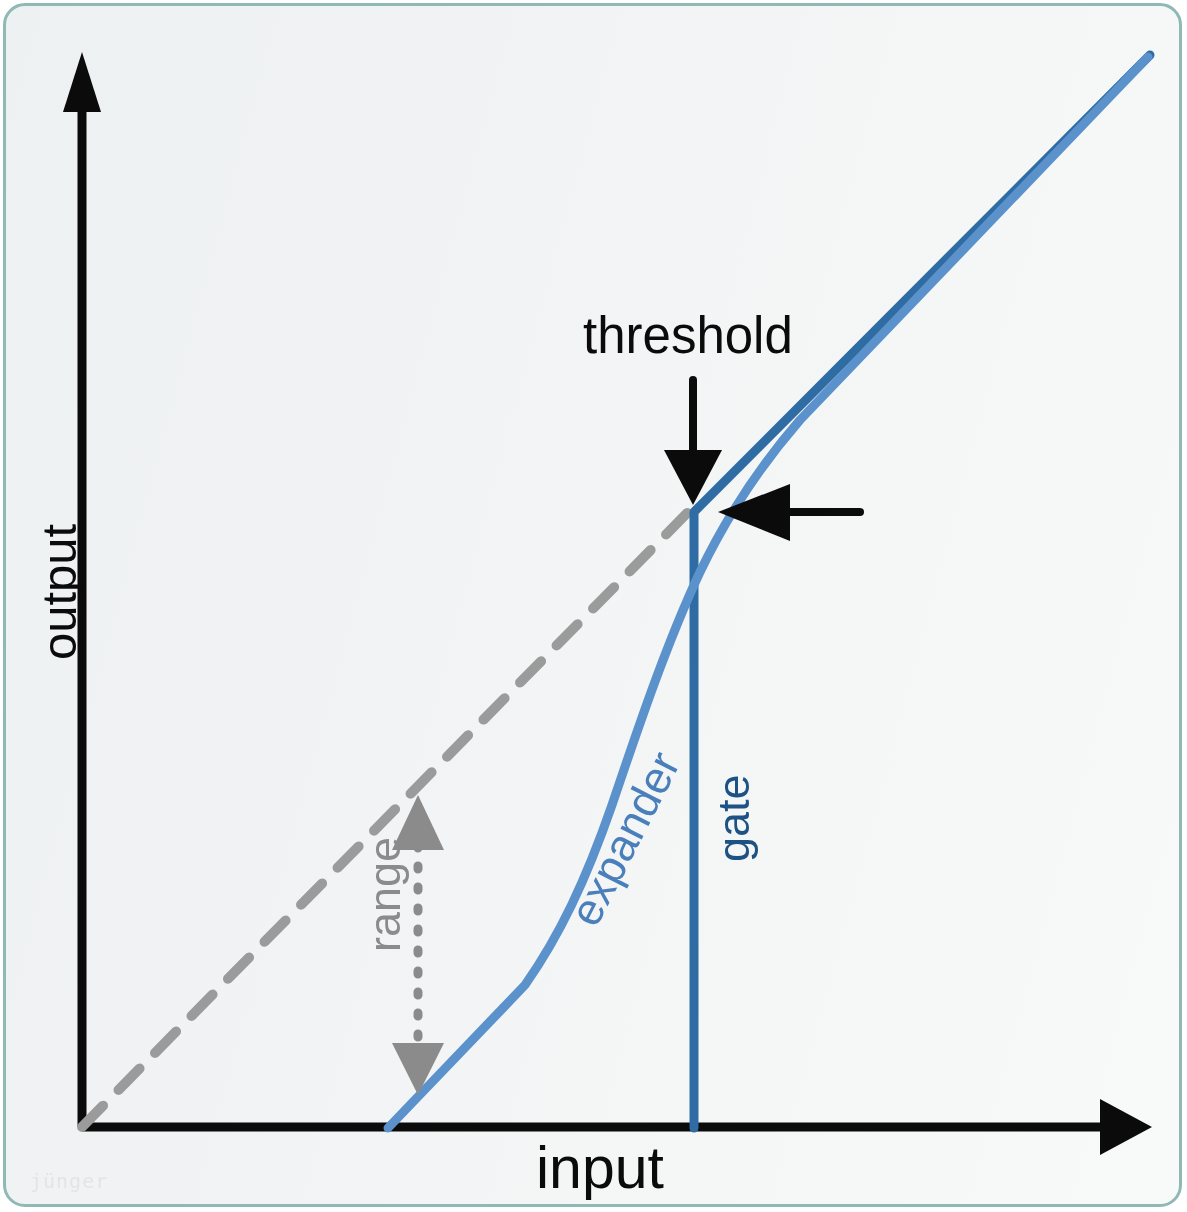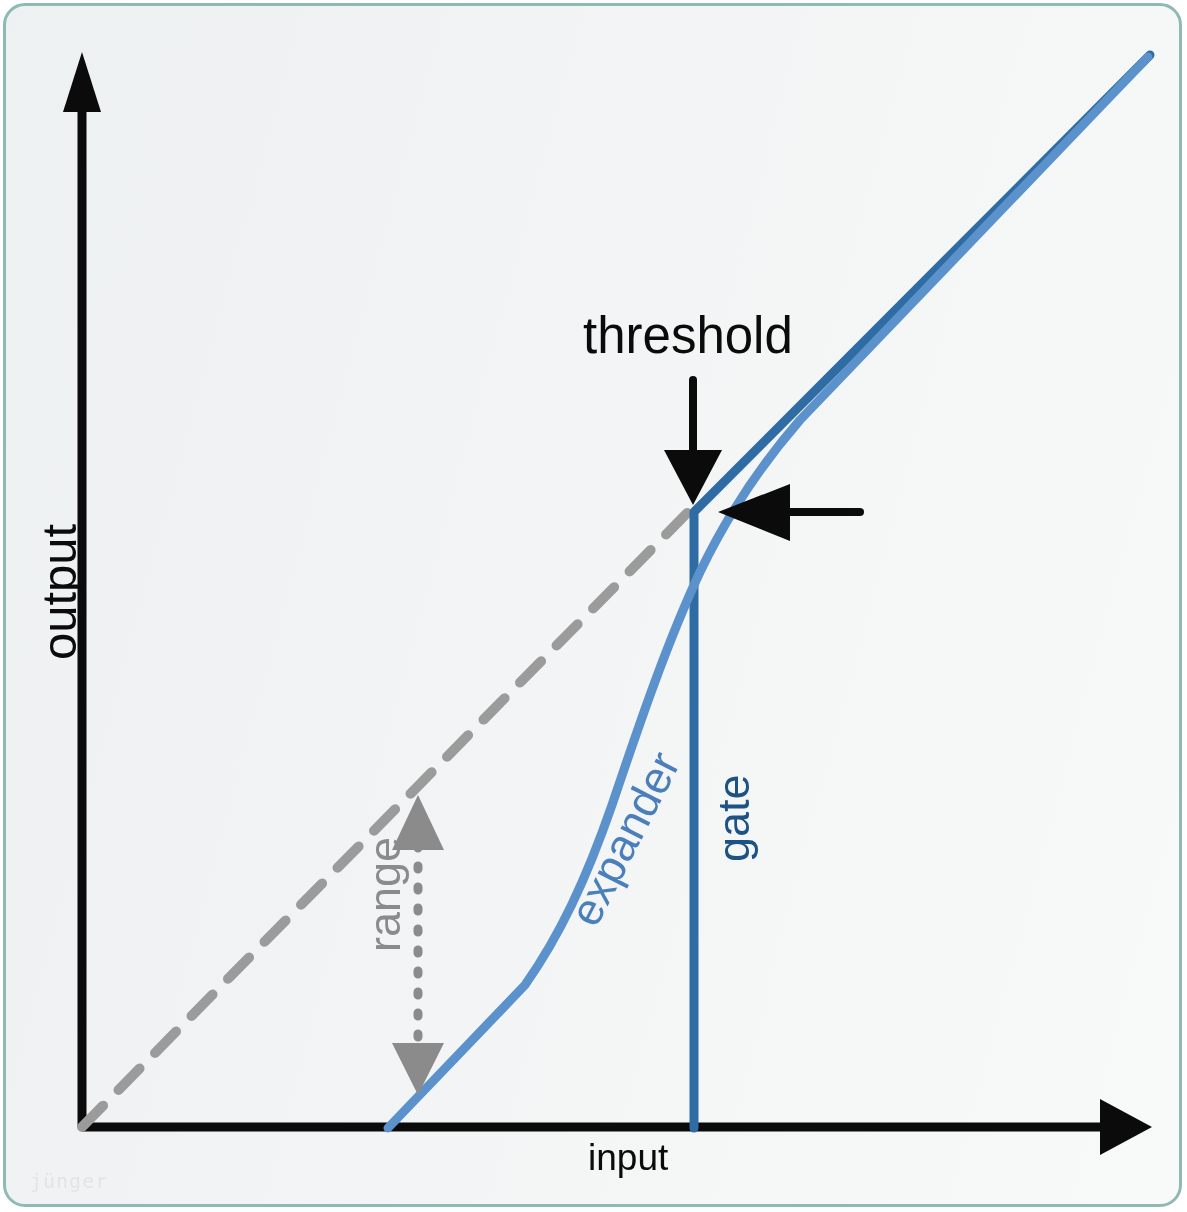--- a/index.html
+++ b/index.html
@@ -43,23 +43,23 @@
     font-size: 51px;
     color: #0b0b0b;
   }
   #lbl-softknee {
     left: 874px;
     top: 484px;
     font-size: 51px;
     color: #0b0b0b;
   }
   #lbl-input {
-    left: 588px;
+    left: 536px;
     top: 1139px;
-    font-size: 37px;
+    font-size: 59px;
     color: #0b0b0b;
   }
   #lbl-output-wrap {
     position: absolute;
     left: 35px;
     top: 660px;
   }
   #lbl-output-inner {
     position: absolute;
     left: 0;

